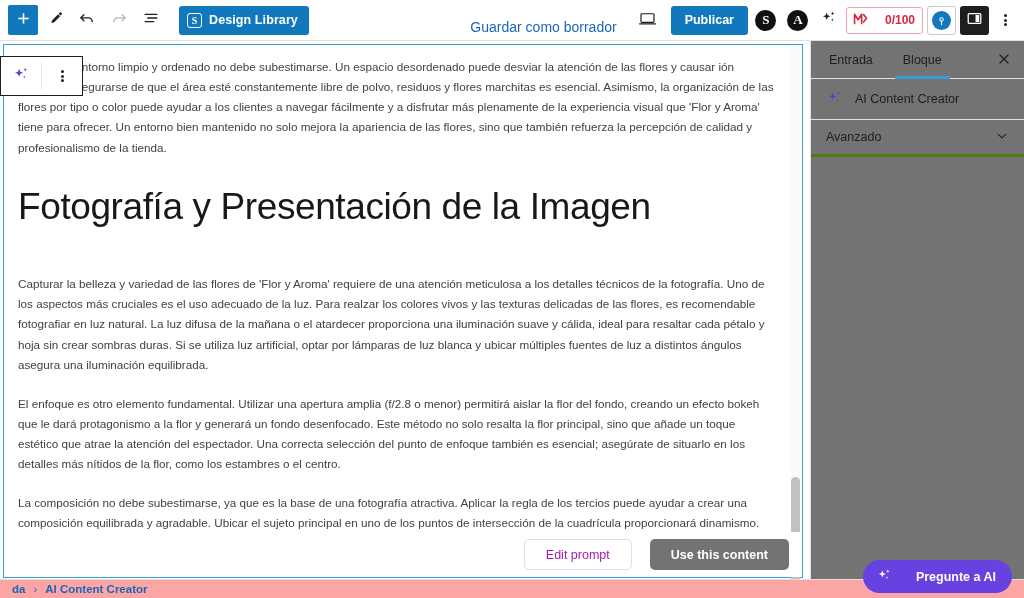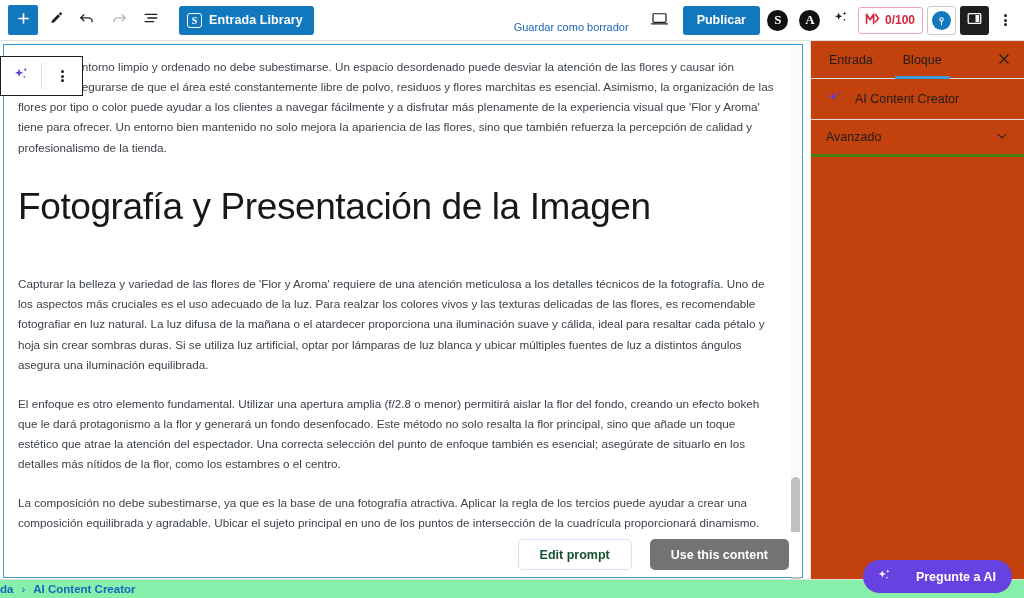--- a/index.html
+++ b/index.html
@@ -46,21 +46,21 @@
     letter-spacing: .1px;
   }
   .dl-logo {
     width: 15px; height: 15px; border: 1.5px solid #fff; border-radius: 3px;
     font-size: 10px; font-weight: 700; color: #fff;
     display: flex; align-items: center; justify-content: center;
     font-family: "Liberation Serif", serif;
   }
 
   .save-draft {
-    color: #1b66b8; font-size: 11px; background: none; border: none;
+    color: #1b66b8; font-size: 14px; background: none; border: none;
     cursor: pointer; padding: 0 10px; white-space: nowrap; margin-top: 13px;
   }
   .publish-btn {
     background: #1278be; color: #fff; border: none; border-radius: 3px;
     height: 29px; padding: 0 14px; font-size: 12.5px; font-weight: 700;
     cursor: pointer; margin-left: 2px;
   }
   .preview-btn { width: 34px; height: 30px; display:flex; align-items:center; justify-content:center; background:none;border:none;cursor:pointer; }
 
   .circ-icon {
@@ -68,21 +68,21 @@
     background: #111; color: #fff;
     display: flex; align-items: center; justify-content: center;
     font-size: 13px; font-weight: 700; cursor: pointer;
     font-family: "Liberation Serif", serif;
   }
   .plug-wrap { width: 28px; height:30px; display:flex;align-items:center;justify-content:center; cursor:pointer;}
 
   .sparkle-hdr { color: #1e1e1e; cursor: pointer; width: 26px; height:30px; display:flex;align-items:center;justify-content:center;}
 
   .seo-badge {
-    display: flex; align-items: center; gap: 4px;
+    display: flex; align-items: center; gap: 16px;
     border: 1px solid #f4a3b0; border-radius: 3px;
     height: 27px; padding: 0 7px 0 5px; cursor: pointer;
     background: #fff;
   }
   .seo-score { color: #d7263d; font-size: 12px; font-weight: 700; }
 
   .gear-btn {
     width: 29px; height: 29px; border: 1px solid #c9c9c9; border-radius: 3px;
     display: flex; align-items: center; justify-content: center; cursor: pointer;
     background: #fff;
@@ -150,35 +150,35 @@
   }
 
   .action-row {
     position: absolute; left: 0; bottom: 0;
     width: 798px; height: 45px;
     display: flex; align-items: center; justify-content: flex-end;
     gap: 18px; padding-right: 13px;
     background: #fff;
   }
   .btn-edit-prompt {
-    background: #fff; color: #14532d; border: 1px solid #e2dcf7;
+    background: #fff; color: #a21caf; border: 1px solid #e2dcf7;
     border-radius: 5px; height: 31px; padding: 0 21px;
-    font-size: 12.5px; font-weight: 700; cursor: pointer;
+    font-size: 12.5px; font-weight: 400; cursor: pointer;
   }
   .btn-use-content {
     background: #737373; color: #fff; border: none;
     border-radius: 5px; height: 31px; padding: 0 21px;
     font-size: 12.5px; font-weight: 700; cursor: pointer;
   }
 
   
   .sidebar {
     position: absolute; top: 41px; right: 0;
     width: 214px; height: 538px;
-    background: #c2410c; border-left: 1px solid #e0e0e0;
+    background: #737373; border-left: 1px solid #e0e0e0;
   }
   .sb-tabs {
     display: flex; align-items: center;
     height: 38px; border-bottom: 1px solid #e0e0e0; position: relative;
   }
   .sb-tab {
     font-size: 12.5px; color: #1e1e1e; cursor: pointer;
     padding: 0 4px; height: 38px; line-height: 38px;
     position: relative;
   }
@@ -201,24 +201,24 @@
   .sb-adv {
     height: 37px; display: flex; align-items: center; justify-content: space-between;
     padding: 0 15px; border-bottom: 3px solid #4d7c0f;
     font-size: 12.5px; color: #1e1e1e; cursor: pointer;
   }
 
   
   .bottombar {
     position: absolute; bottom: 0; left: 0;
     width: 1024px; height: 19px;
-    background: #86efac; border-top: 1px solid #e0e0e0;
+    background: #fca5a5; border-top: 1px solid #e0e0e0;
     display: flex; align-items: center;
     font-size: 11.5px; color: #1b66b8; font-weight: 700;
-    padding-left: 0;
+    padding-left: 12px;
   }
   .bc-item { cursor: pointer; }
   .bc-sep { color: #1b66b8; margin: 0 8px; font-weight: 400; }
 
   
   .ask-ai {
     position: absolute; right: 12px; bottom: 5px;
     height: 33px; background: #6842e0; color: #fff;
     border-radius: 17px; display: flex; align-items: center;
     gap: 23px; padding: 0 16px 0 13px; cursor: pointer;
@@ -272,21 +272,21 @@
         <svg width="18" height="18" viewBox="0 0 20 20" fill="none" stroke="#1e1e1e" stroke-width="1.5" stroke-linecap="round">
           <line x1="3.5" y1="6" x2="16.5" y2="6"></line>
             <line x1="6.5" y1="10" x2="16.5" y2="10"></line>
             <line x1="3.5" y1="14" x2="13" y2="14"></line>
         </svg>
       </span>
     </div>
 
     <button class="design-library">
       <span class="dl-logo">S</span>
-      <span>Entrada Library</span>
+      <span>Design Library</span>
     </button>
   </div>
 
   <div class="hdr-right">
     <button class="save-draft">Guardar como borrador</button>
 
     <div class="preview-btn">
       <span>
         <svg width="19" height="19" viewBox="0 0 22 22" fill="none" stroke="#1e1e1e" stroke-width="1.4">
           <rect x="3.5" y="5.5" width="15" height="10" rx="1"></rect>

